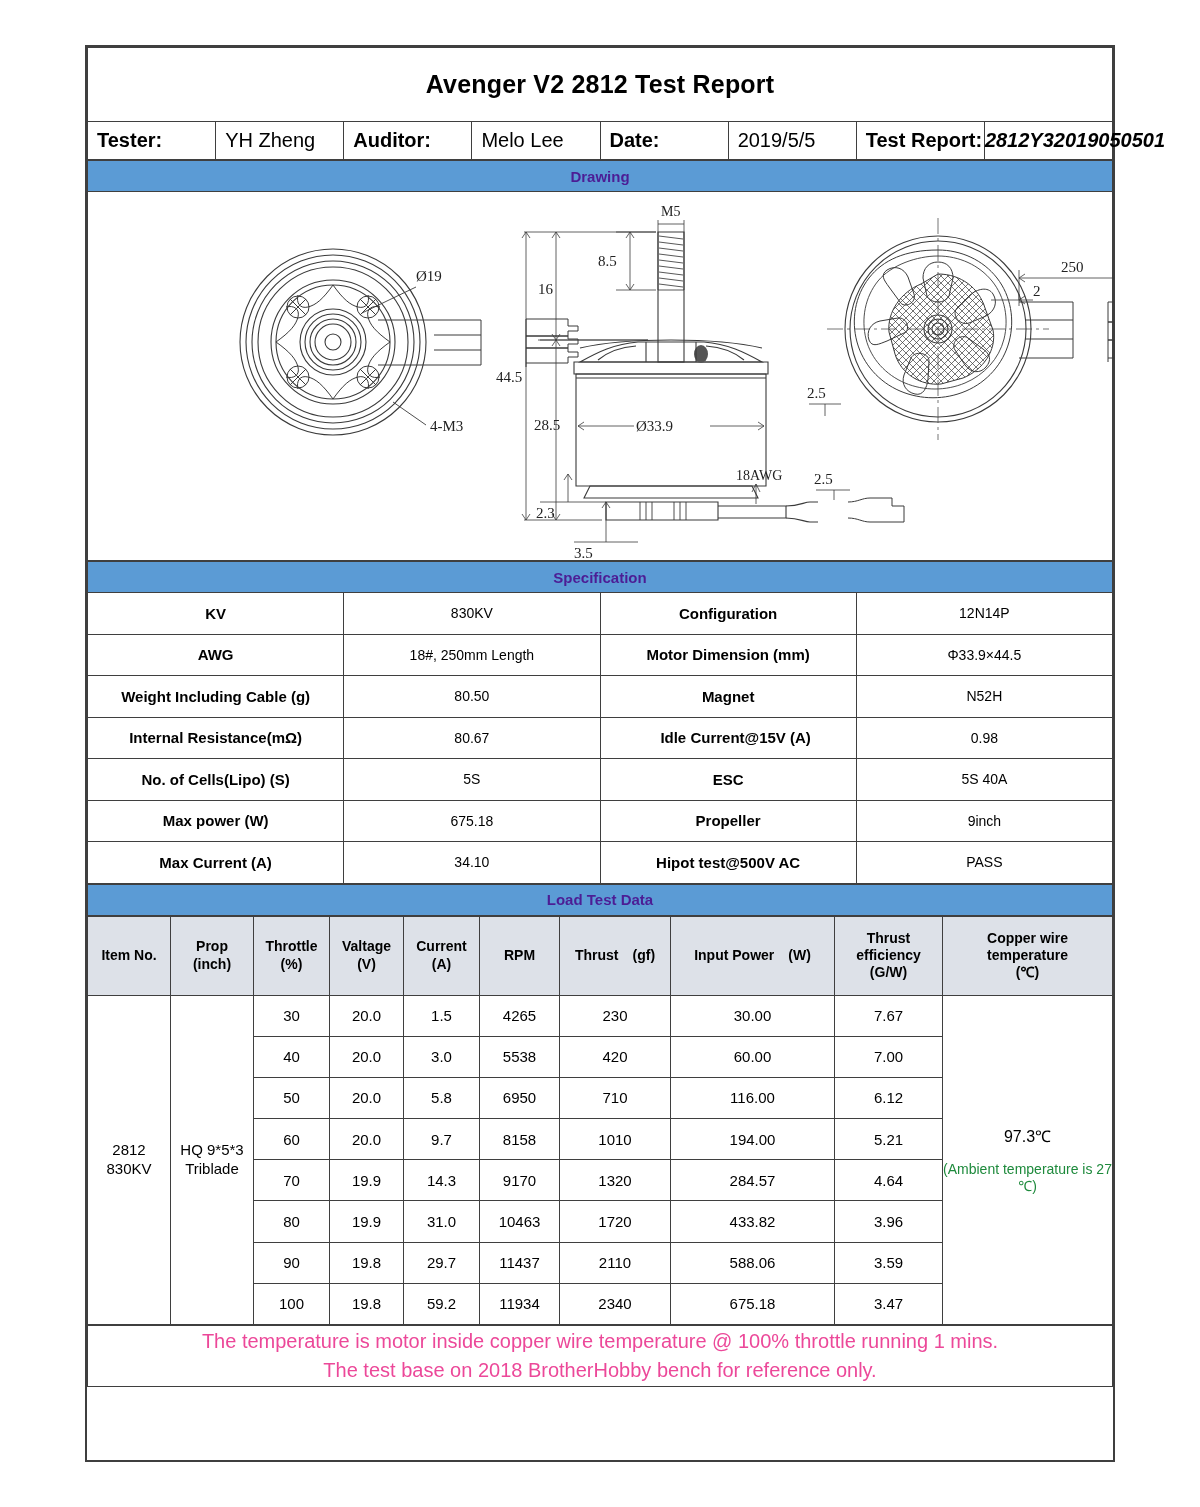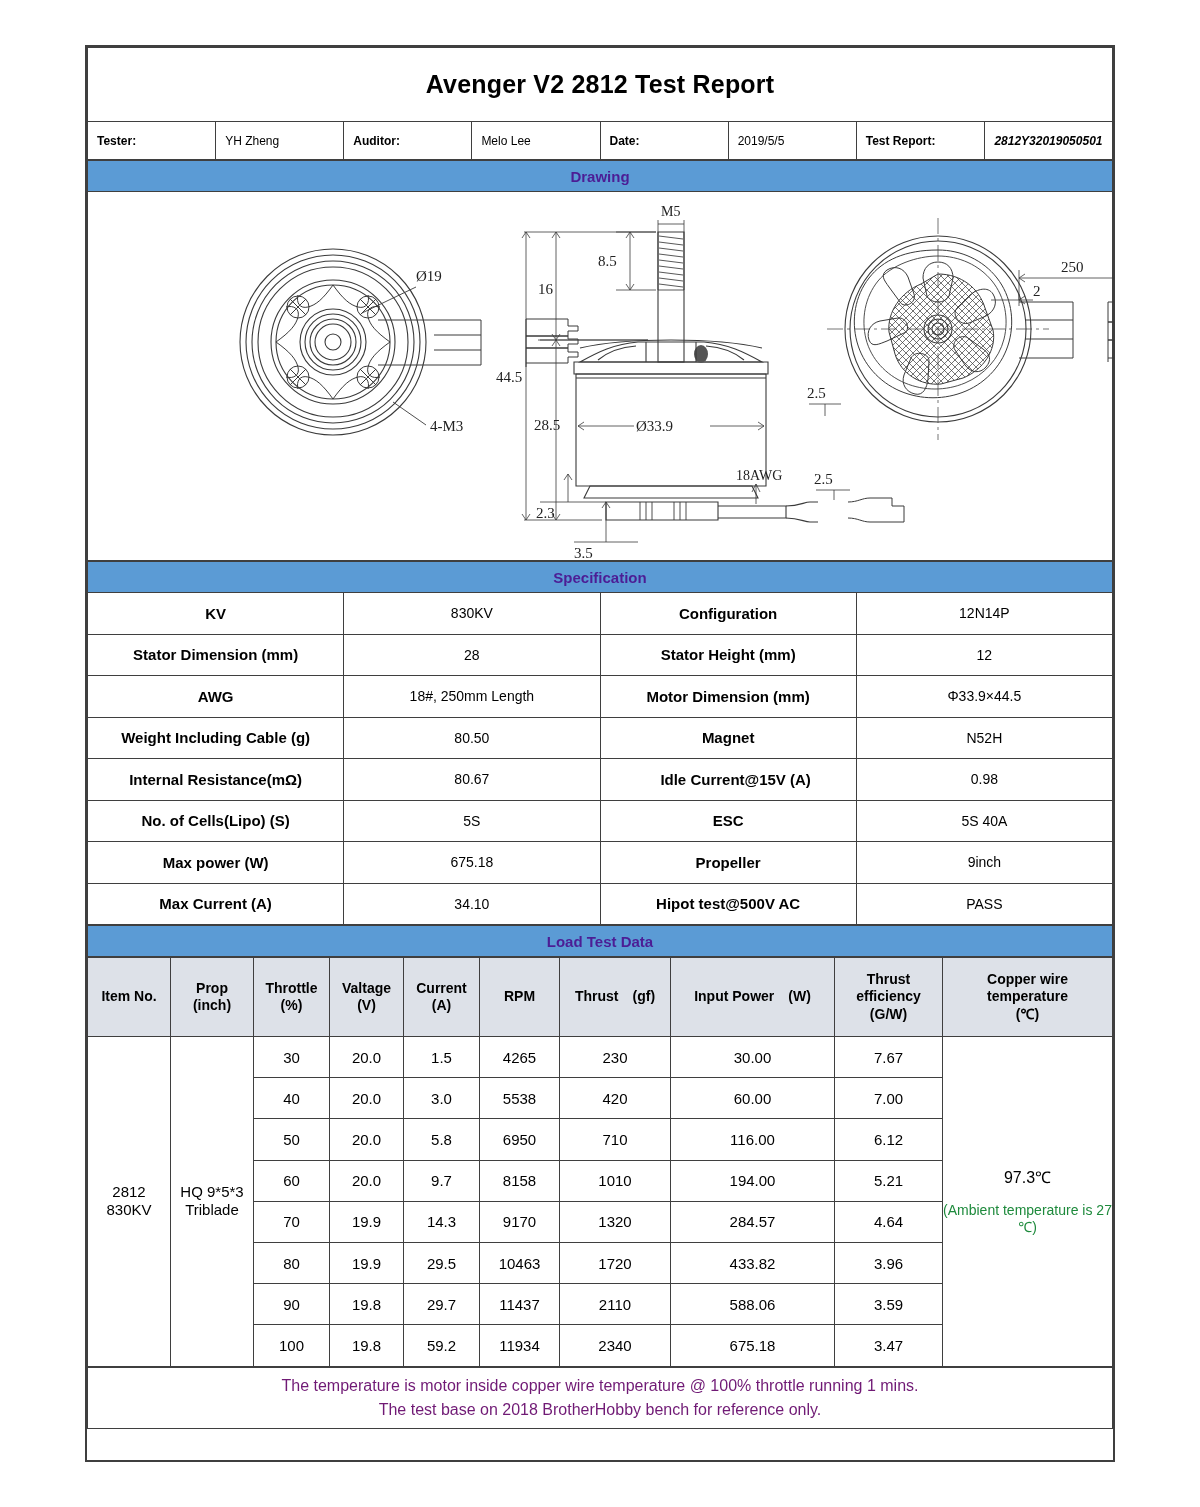--- a/index.html
+++ b/index.html
@@ -42,21 +42,21 @@
     border-bottom: 1px solid #3f3f3f;
     height: 73px;
     font-size: 25px;
     font-weight: bold;
     letter-spacing: .2px;
   }
 
   
   .meta td {
     height: 37px;
-    font-size: 12px;
+    font-size: 20px;
   }
   .meta .lbl { font-weight: bold; text-align: left; padding-left: 9px; }
   .meta .val { text-align: left; padding-left: 9px; }
   .meta .rep { font-weight: bold; text-align: center; font-style: italic; }
 
   
   .bar td {
     background: #5b9bd5;
     height: 30px;
     font-size: 15px;
@@ -96,22 +96,22 @@
   .lt tbody td { height: 40.2px; font-size: 15px; }
   .lt .itemno { font-size: 15px; line-height: 1.25; }
   .lt .prop { font-size: 15px; line-height: 1.25; }
   .temp-main { font-size: 16px; color: #000; }
   .temp-sub { font-size: 14px; color: #1e8a3c; line-height: 1.2; margin-top: 14px; }
 
   
   .note td {
     border-left: none; border-right: none; border-bottom: none;
     height: 60px;
-    color: #701a75;
-    font-size: 16px;
+    color: #ec4899;
+    font-size: 20px;
     line-height: 1.45;
     font-weight: normal;
   }
 </style>
 </head>
 <body>
 
 <div class="page">
 
   <table class="grid">
@@ -405,26 +405,20 @@
         <tr class="bar">
       <td colspan="4">Specification</td>
     </tr>
     </tbody>
       <tbody class="spec" id="spec-body">
         <tr>
           <td class="k" style="width: 250px;">KV</td>
           <td class="v" style="width: 250px;">830KV</td>
           <td class="k" style="width: 285px;">Configuration</td>
           <td class="v">12N14P</td>
-        </tr>
-        <tr>
-          <td class="k" style="width: 250px;">Stator Dimension (mm)</td>
-          <td class="v" style="width: 250px;">28</td>
-          <td class="k" style="width: 285px;">Stator Height (mm)</td>
-          <td class="v">12</td>
         </tr>
         <tr>
           <td class="k" style="width: 250px;">AWG</td>
           <td class="v" style="width: 250px;">18#, 250mm  Length</td>
           <td class="k" style="width: 285px;">Motor Dimension (mm)</td>
           <td class="v">Φ33.9×44.5</td>
         </tr>
         <tr>
           <td class="k" style="width: 250px;">Weight Including Cable (g)</td>
           <td class="v" style="width: 250px;">80.50</td>
@@ -541,21 +535,21 @@
           <td>19.9</td>
           <td>14.3</td>
           <td>9170</td>
           <td>1320</td>
           <td>284.57</td>
           <td>4.64</td>
         </tr>
         <tr>
           <td>80</td>
           <td>19.9</td>
-          <td>29.5</td>
+          <td>31.0</td>
           <td>10463</td>
           <td>1720</td>
           <td>433.82</td>
           <td>3.96</td>
         </tr>
         <tr>
           <td>90</td>
           <td>19.8</td>
           <td>29.7</td>
           <td>11437</td>

